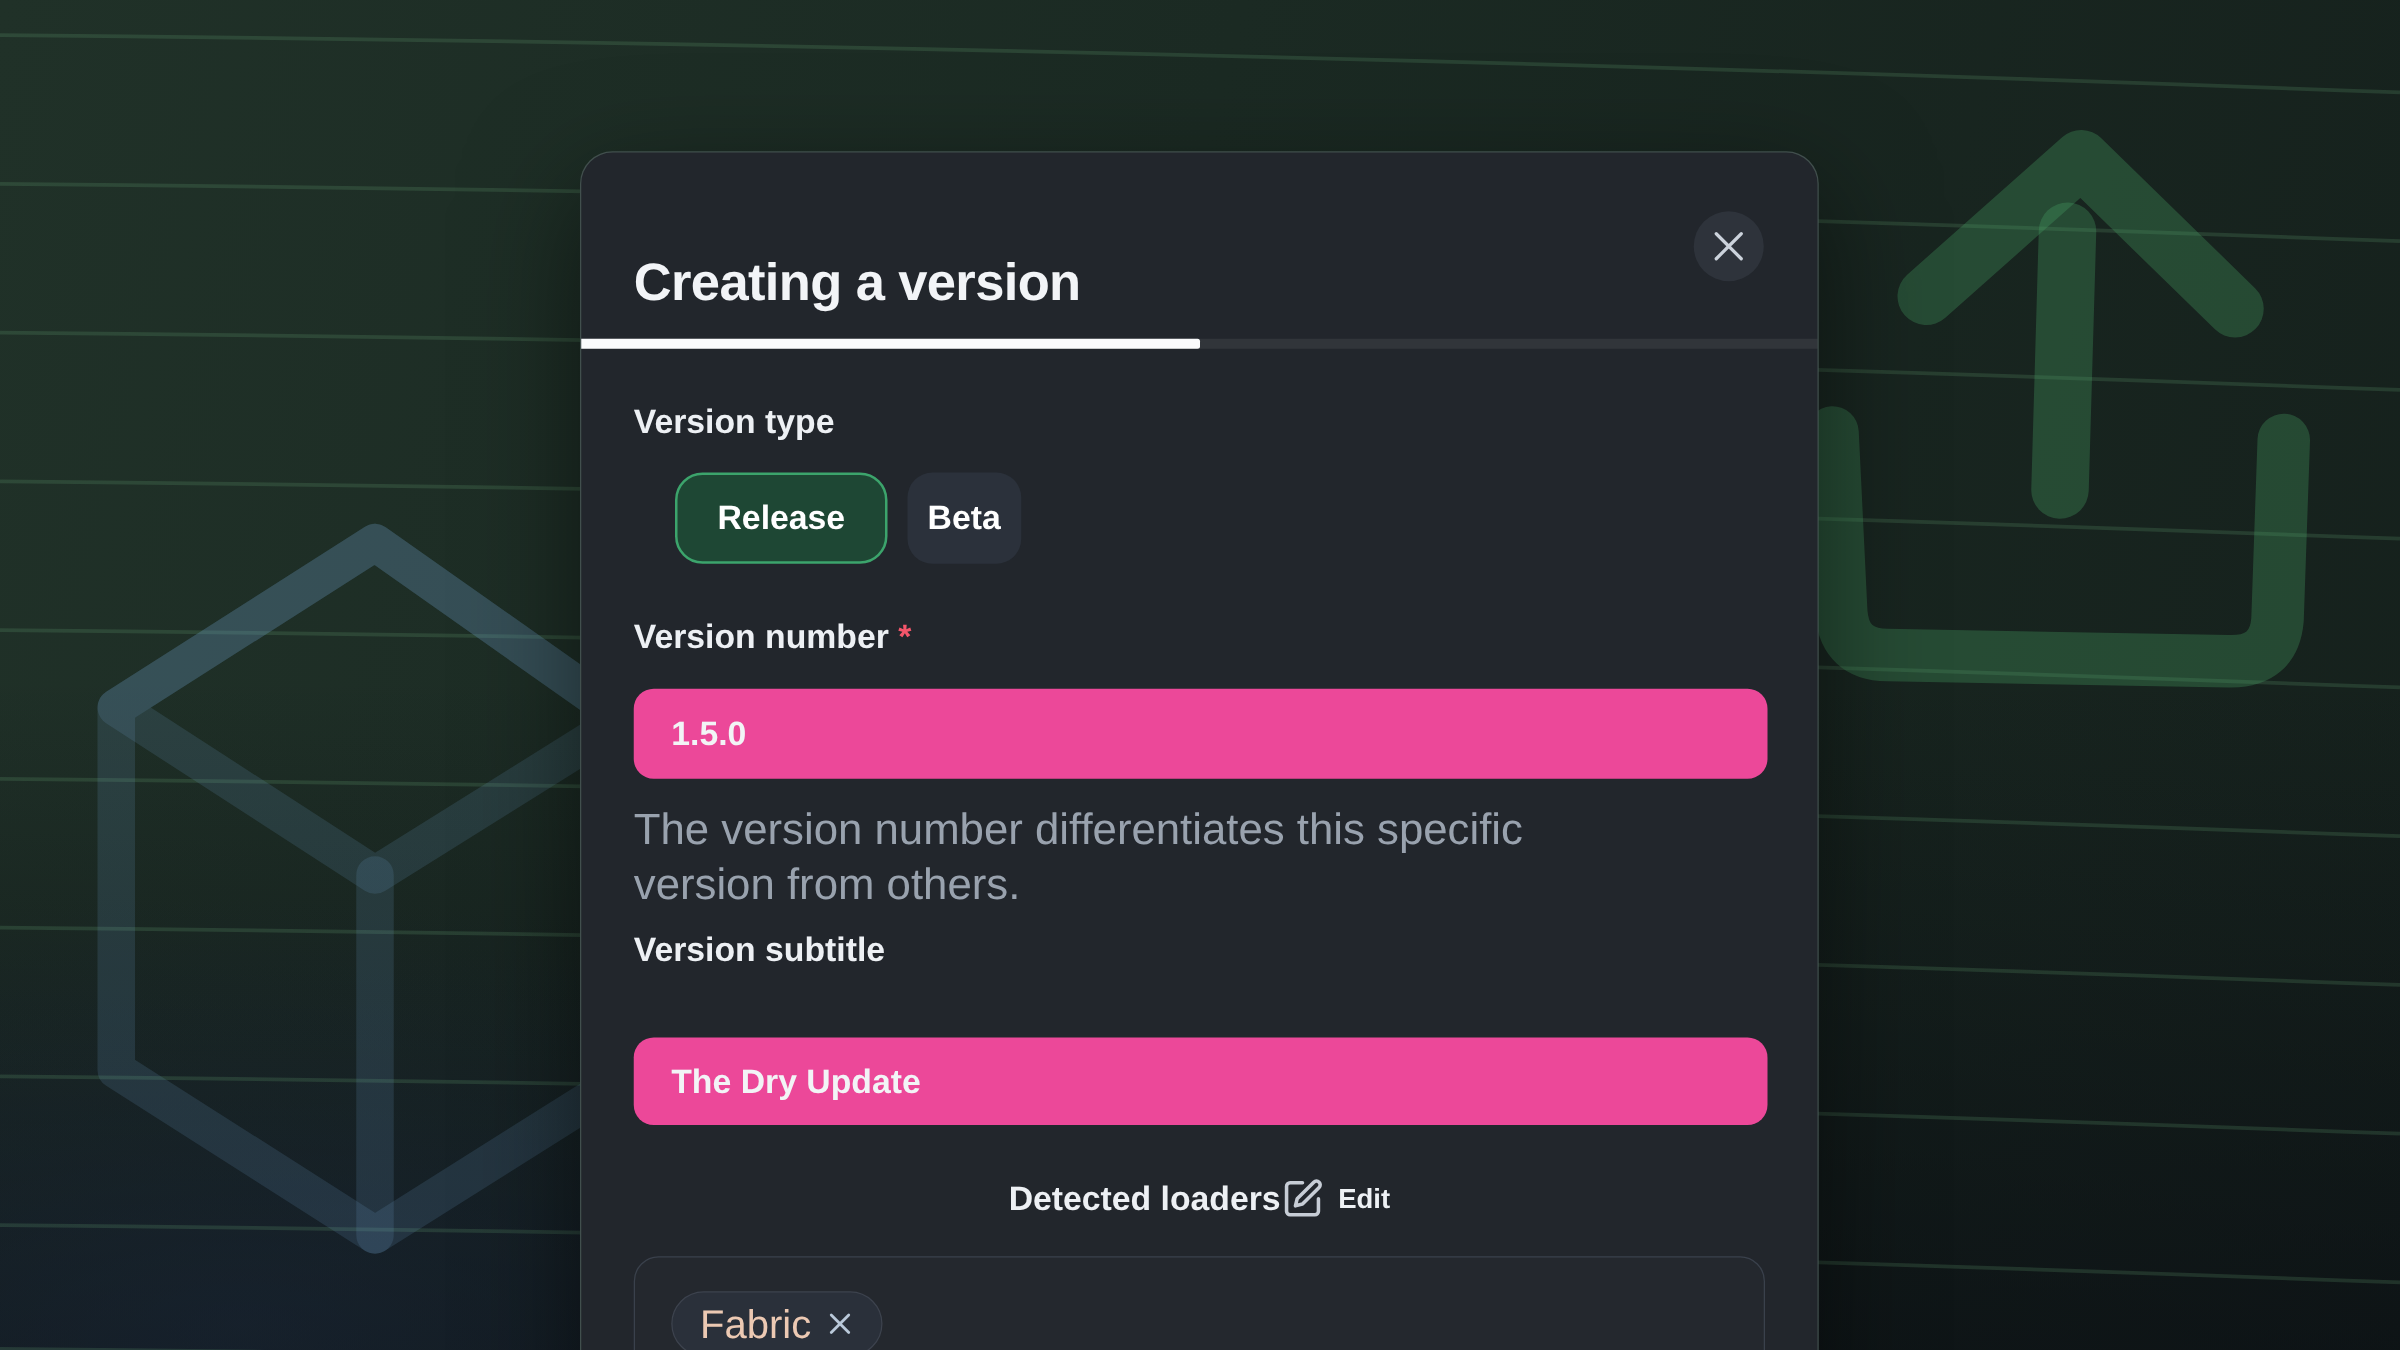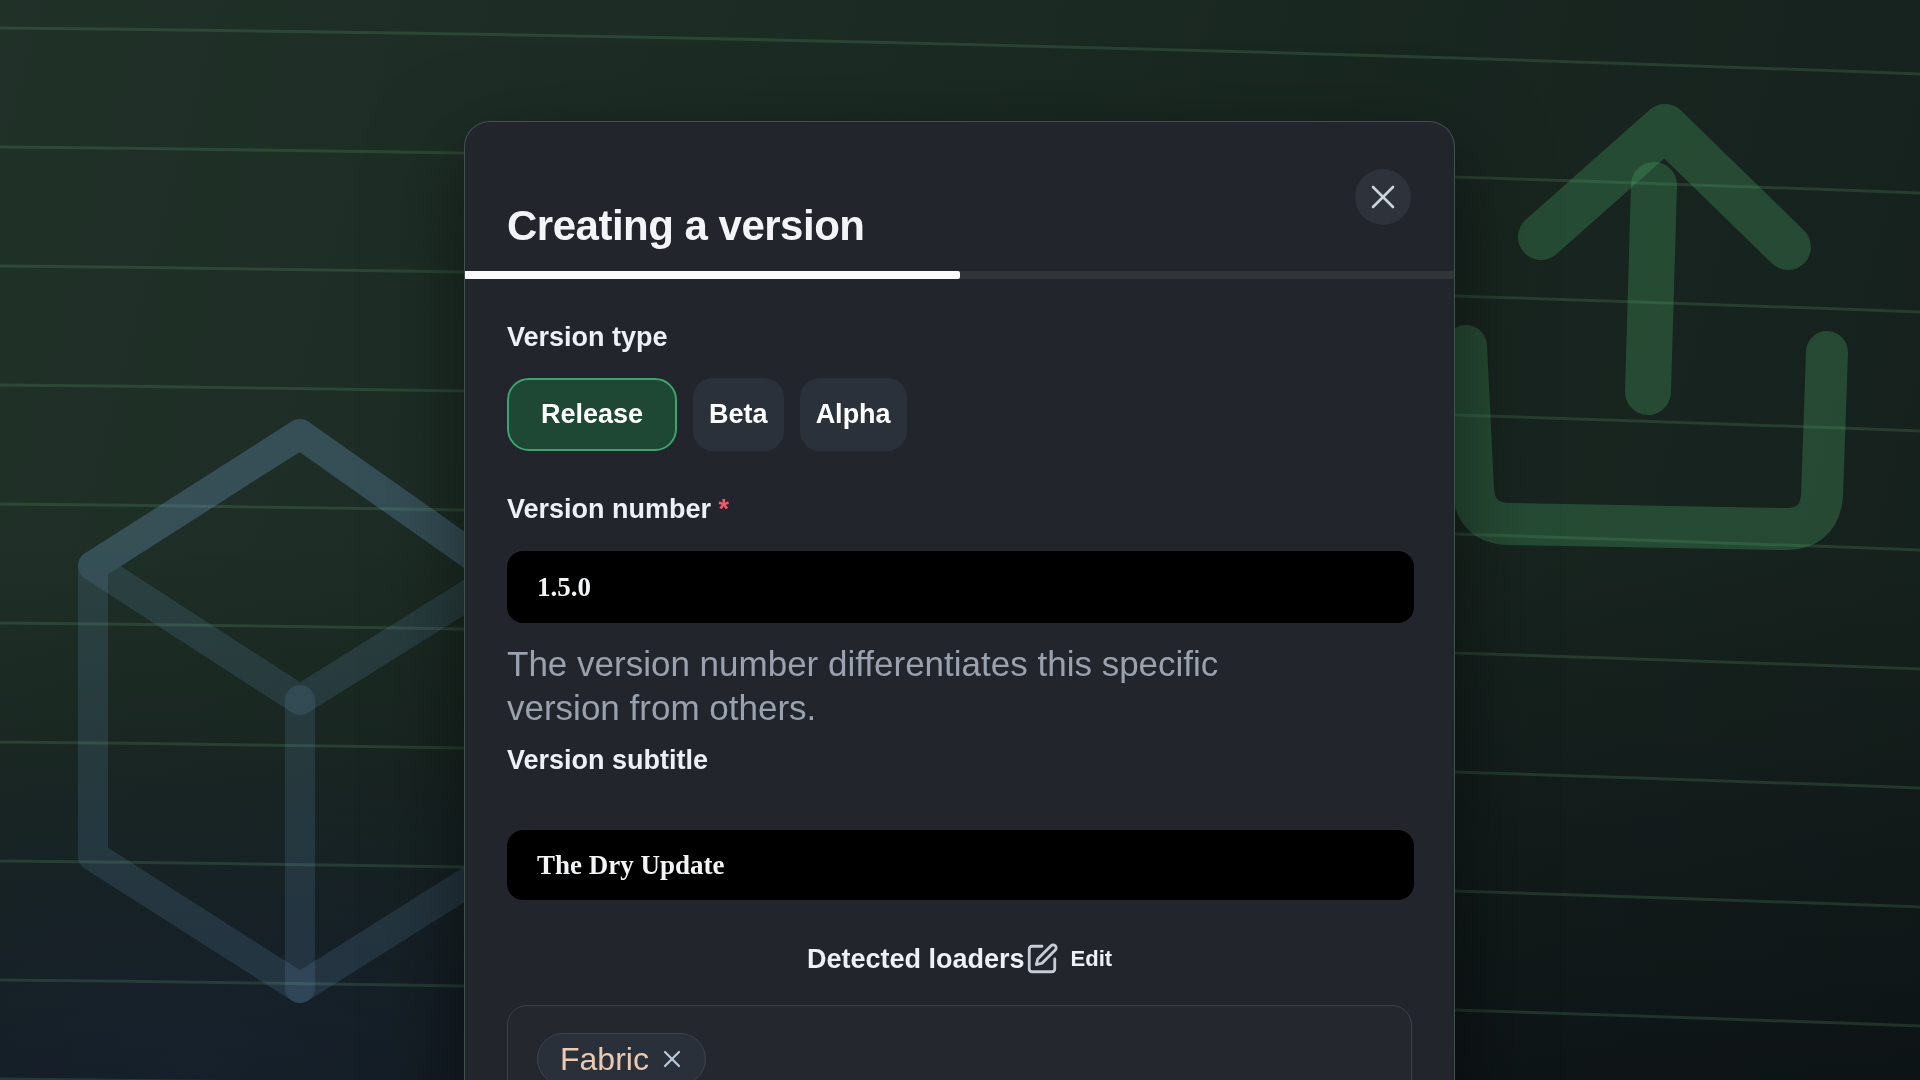--- a/index.html
+++ b/index.html
@@ -34,25 +34,25 @@
   .field-label{
     position:absolute;left:42px;font-size:27px;line-height:34px;font-weight:700;color:#edf0f4;
   }
   .req{color:#f4566b;font-weight:700;}
   .seg-row{position:absolute;left:42px;top:256px;height:73px;display:flex;gap:16px;}
   .seg-btn{
     height:73px;border:none;border-radius:20px;background:#2b313b;color:#ffffff;
     font-family:inherit;font-size:27px;font-weight:700;padding:0 16px;cursor:pointer;
   }
   .seg-btn.selected{
-    background:#1e4734;border:2px solid #3ca46c;border-radius:22px;padding:0 32px;
+    background:#1e4734;border:2px solid #3ca46c;border-radius:22px;padding:0 32px;margin-left:33px;
   }
   .text-input{
     position:absolute;left:42px;right:42px;height:72px;border-radius:16px;
-    background:#000000;border:none;color:#f2f4f6;font-family:Liberation Serif, serif;
+    background:#ec4899;border:none;color:#f2f4f6;font-family:Liberation Sans, sans-serif;
     font-size:27px;font-weight:600;padding:0 30px;width:907px;outline:none;
   }
   .help-text{
     position:absolute;left:42px;top:520px;max-width:820px;
     font-size:35px;line-height:44px;font-weight:400;color:#99a2ae;
   }
   .loaders-row{
     position:absolute;left:42px;right:42px;top:818px;height:38px;
     display:flex;align-items:center;justify-content:center;
   }
@@ -123,21 +123,20 @@
 
     <div class="progress">
       <div class="progress-fill"></div>
     </div>
 
     <div class="field-label" style="top:198px">Version type</div>
 
     <div class="seg-row">
       <button class="seg-btn selected">Release</button>
       <button class="seg-btn">Beta</button>
-      <button class="seg-btn">Alpha</button>
     </div>
 
     <div class="field-label" style="top:370px">
       <span>Version number</span>
       <span class="req">*</span>
     </div>
 
     <input class="text-input" style="top: 429px;" type="text" value="1.5.0">
 
     <div class="help-text">The version number differentiates this specific version from others.</div>

